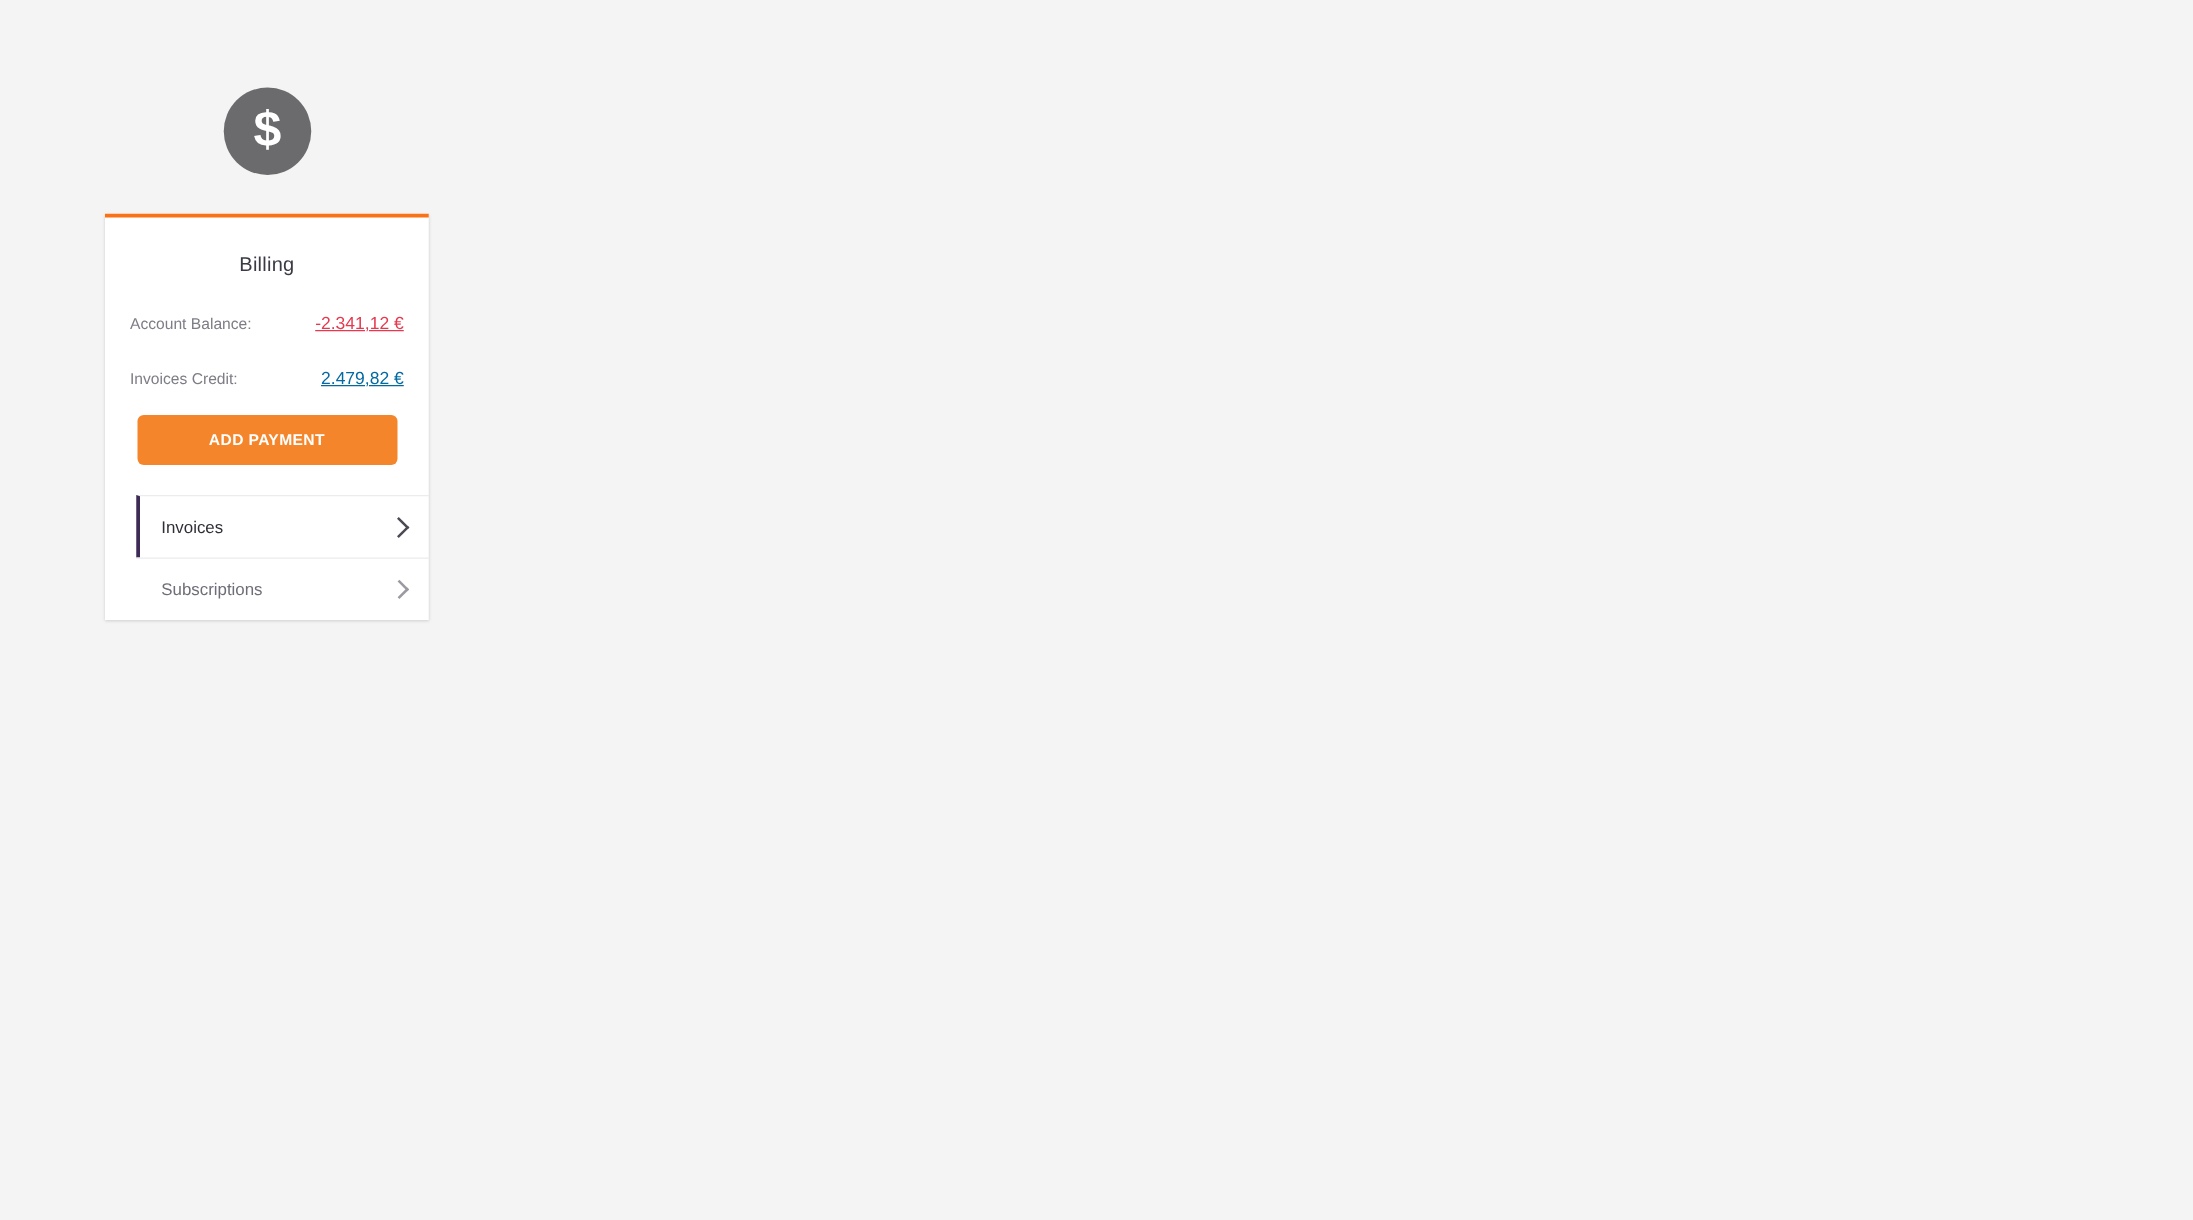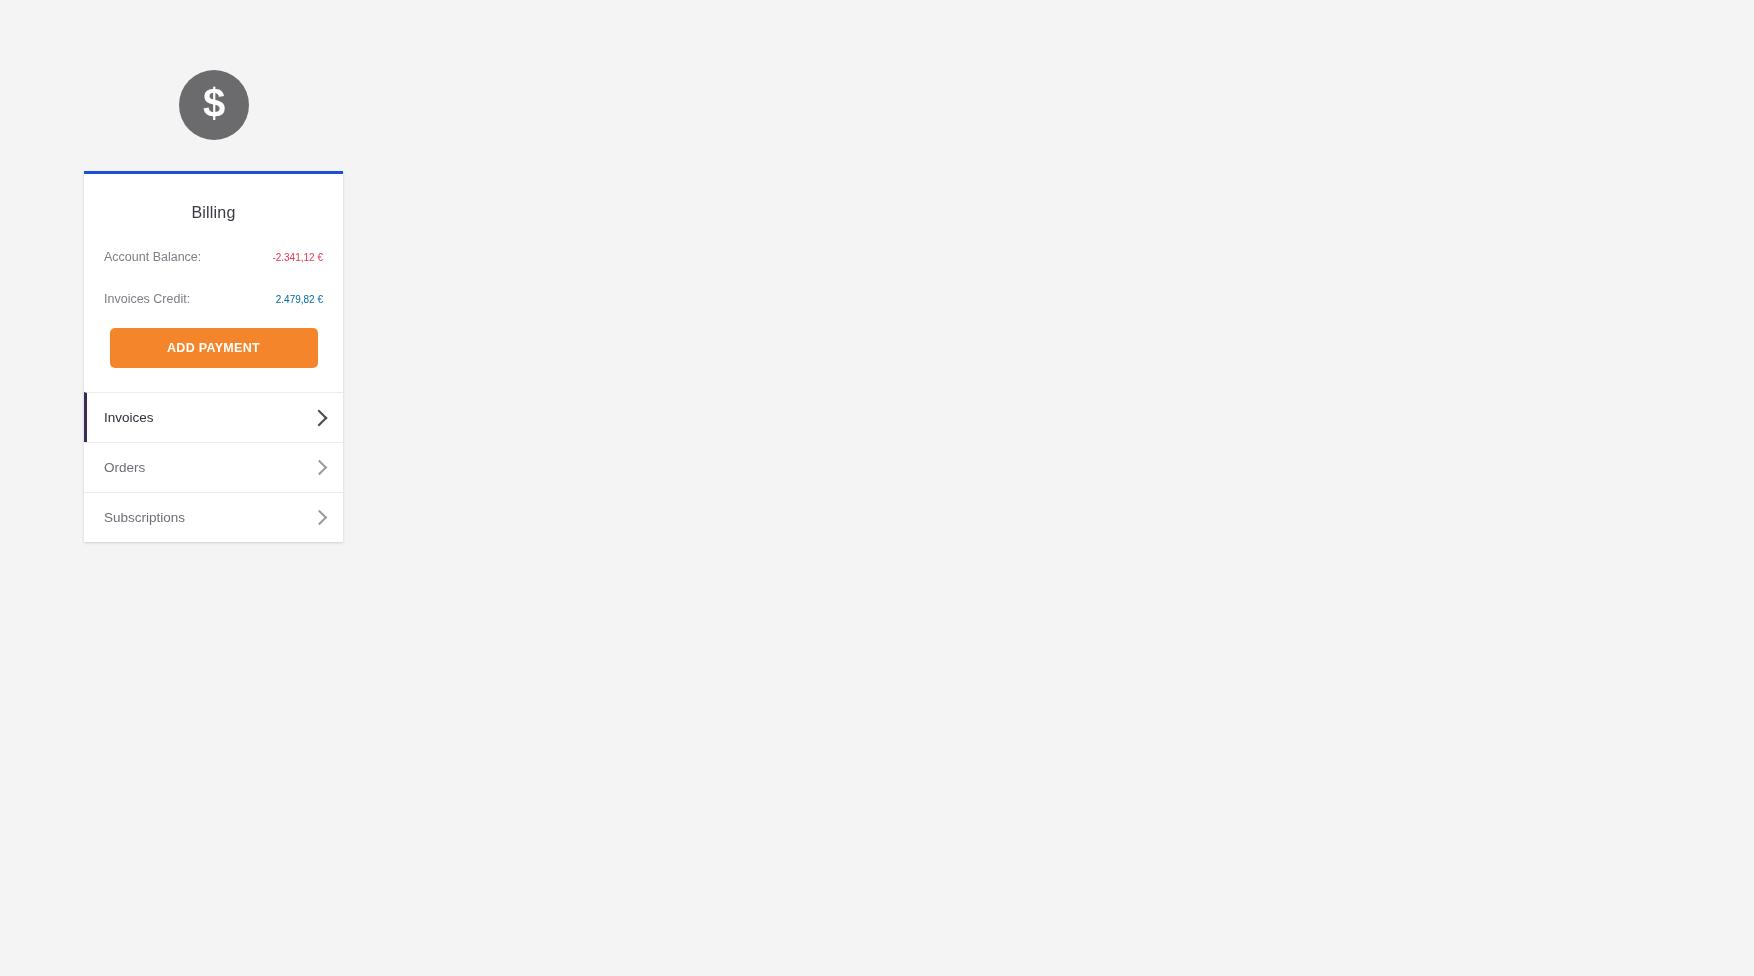--- a/index.html
+++ b/index.html
@@ -6,34 +6,34 @@
   html,body{margin:0;padding:0;}
   body{width:1754px;height:976px;background:#f4f4f5;
        font-family:"Liberation Sans",sans-serif;overflow:hidden;
        -webkit-font-smoothing:antialiased;}
   .page{position:relative;width:1754px;height:976px;}
 
   
   .sidebar{position:absolute;left:84px;top:70px;width:259px;}
   .coin{width:70px;height:70px;border-radius:50%;background:#6b6b6d;margin:0 auto;
         display:flex;align-items:center;justify-content:center;}
-  .side-card{margin-top:31px;background:#fff;border-top:3px solid #1d4ed8;
+  .side-card{margin-top:31px;background:#fff;border-top:3px solid #f97316;
              box-shadow:0 1px 3px rgba(0,0,0,.10),0 1px 2px rgba(0,0,0,.06);}
   .side-title{text-align:center;font-size:16px;color:#3a3a44;padding:30px 0 0;letter-spacing:.2px;}
   .kv{display:flex;justify-content:space-between;align-items:baseline;
       padding:0 20px;margin-top:28px;font-size:12.5px;}
   .kv .k{color:#7d7d86;}
-  .kv .v{font-size:10px;}
+  .kv .v{font-size:14px;text-decoration:underline;}
   .v-neg{color:#e53950;}
   .v-pos{color:#0369a1;}
   .add-pay{display:block;width:208px;height:40px;margin:22px auto 0;
            background:#f5852a;color:#fff;border:none;border-radius:5px;
            font-size:12.5px;font-weight:bold;letter-spacing:.3px;cursor:pointer;
            font-family:"Liberation Sans",sans-serif;}
-  .navlist{margin-top:24px;}
+  .navlist{margin-top:24px;margin-left:25px;}
   .navitem{position:relative;height:49px;display:flex;align-items:center;
            border-top:1px solid #ececee;padding:0 18px 0 20px;cursor:pointer;}
   .navitem .lbl{font-size:13.5px;color:#6e6e78;flex:1;}
   .navitem.active{border-left:3px solid #3d2b56;padding-left:17px;}
   .navitem.active .lbl{color:#2f2f38;}
   .chev{width:9px;height:9px;border-right:2px solid #9a9aa2;border-bottom:2px solid #9a9aa2;
         transform:rotate(-45deg);}
   .navitem.active .chev{border-color:#4a4a54;width:10px;height:10px;border-width:2.5px;}
 </style>
 </head>
@@ -57,24 +57,20 @@
         <span class="k">Invoices Credit:</span>
         <span class="v v-pos">2.479,82 €</span>
       </div>
       <button class="add-pay">ADD PAYMENT</button>
       <div class="navlist">
         <div class="navitem active">
           <span class="lbl">Invoices</span>
           <span class="chev"></span>
         </div>
         <div class="navitem">
-          <span class="lbl">Orders</span>
-          <span class="chev"></span>
-        </div>
-        <div class="navitem">
           <span class="lbl">Subscriptions</span>
           <span class="chev"></span>
         </div>
       </div>
     </div>
   </div>
 
 </div>
 
 </body></html>

